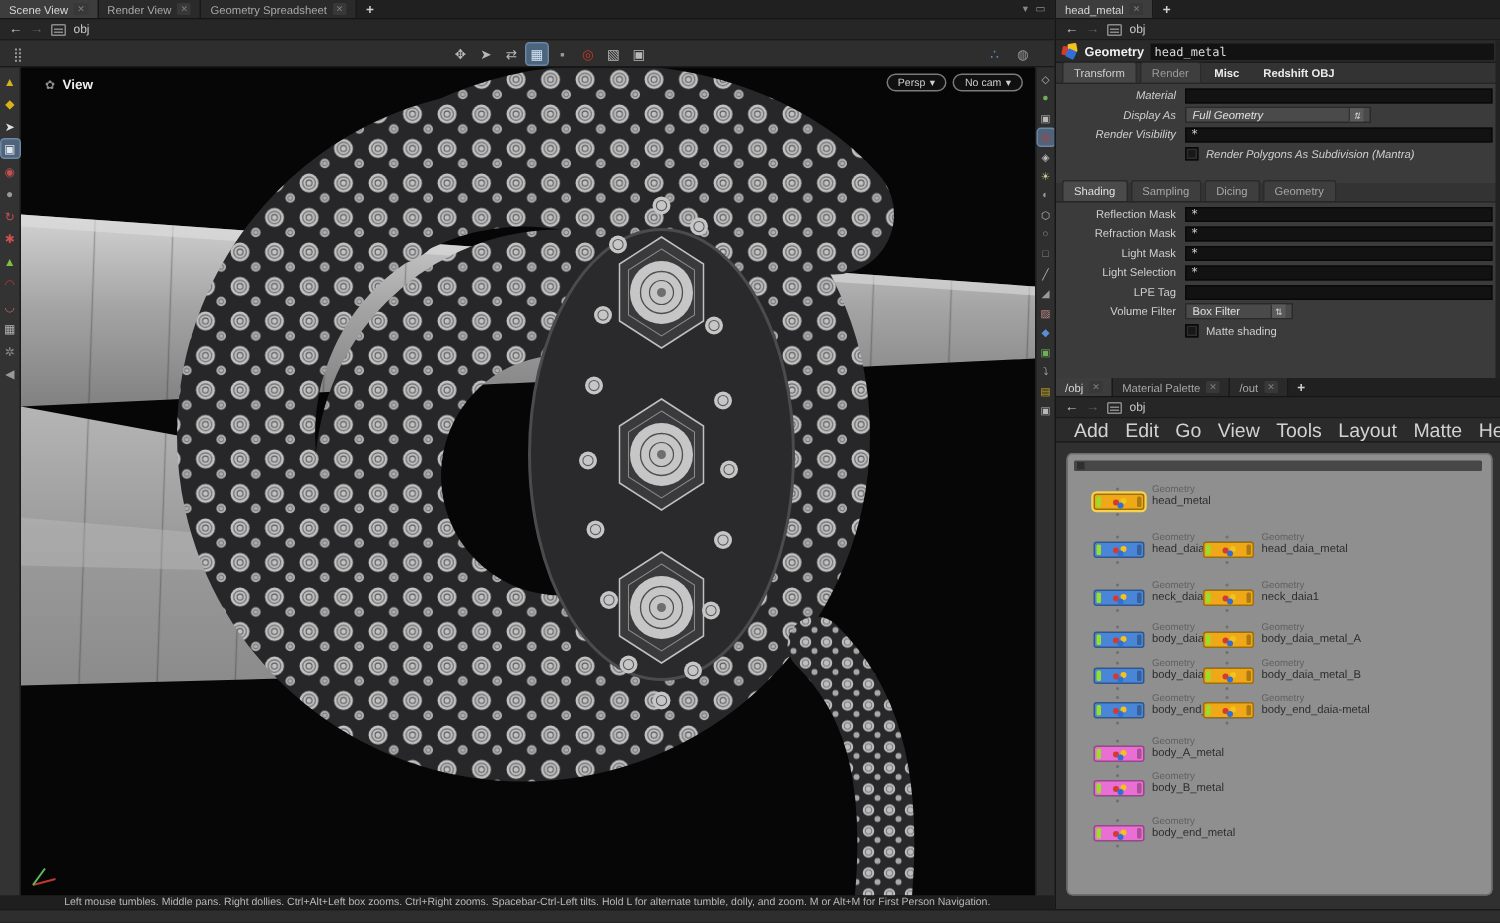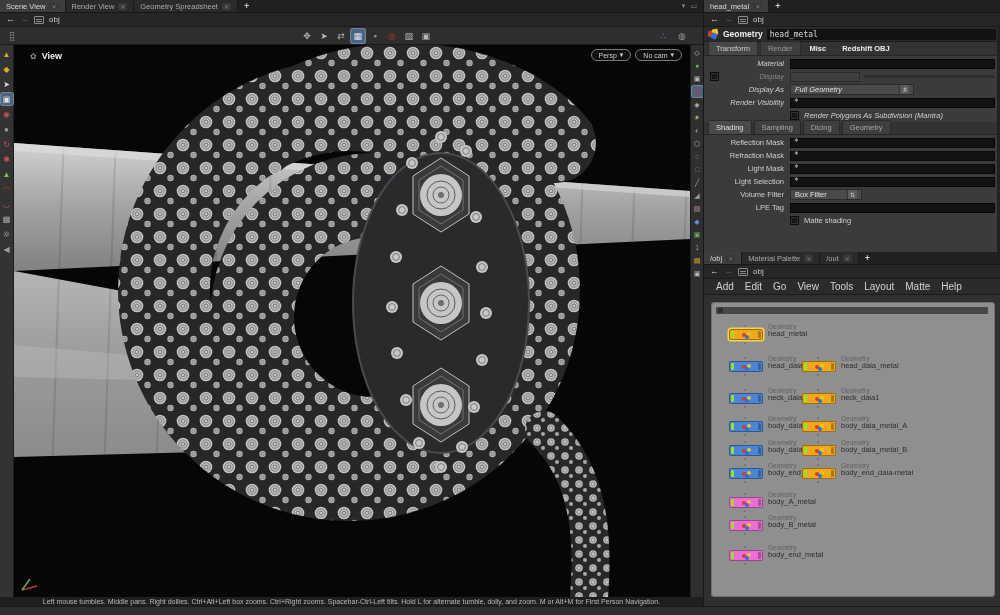--- a/index.html
+++ b/index.html
@@ -86,21 +86,21 @@
   .strack .rail { position:absolute; left:0; right:0; top:4px; height:2px; background:#0c0c0c; }
   .strack .fill { position:absolute; left:0; top:4px; height:2px; background:#2f6fd6; }
   .strack .handle { position:absolute; top:0; width:3px; height:9px; background:#e8e8e8; }
   #pscroll { position:absolute; right:0; top:27px; width:3px; height:225px; background:#222; }
 
   
   #net { position:absolute; top:252px; left:0; right:0; height:354px; background:#303030; }
   #net .tabbar { top:0; }
   #net .pathbar { top:13px; }
   #net-menubar { position:absolute; top:27px; left:0; right:0; height:16px; background:#2b2b2b; display:flex; align-items:center; gap:11px; padding:0 12px; border-bottom:1px solid #1b1b1b; }
-  .menu-item { font-size:10px; color:#d2d2d2; }
+  .menu-item { font-size:13px; color:#d2d2d2; }
   #net-canvas { position:absolute; top:50px; left:7px; right:5px; bottom:9px; background:#8f8f8f; border-radius:4px; box-shadow:inset 0 0 0 1px #6e6e6e; overflow:hidden; }
   #nbox { position:absolute; top:5px; left:5px; right:7px; height:7px; background:#474747; border-radius:1px; }
   #nbox i { position:absolute; left:2px; top:1px; width:5px; height:5px; background:#2f2f2f; }
   .nodew { position:absolute; }
   .nodeb { width:34px; height:11px; border-radius:2px; position:relative; border:1px solid rgba(0,0,0,.35); }
   .nflag { position:absolute; left:1px; top:1px; bottom:1px; width:3px; border-radius:1px; }
   .nico { position:absolute; left:12px; top:2px; width:12px; height:7px; }
   .nico i { position:absolute; width:4px; height:4px; border-radius:50%; }
   .ncap { position:absolute; right:1px; top:1px; bottom:1px; width:3px; background:rgba(0,0,0,.28); border-radius:1px; }
   .cdot { position:absolute; left:15px; width:2px; height:2px; background:#6f6f6f; border-radius:50%; }
@@ -383,26 +383,20 @@
     </div>
 
     <div id="params1">
       <div class="prow">
         <span class="plabel">Material</span>
         <div class="pfield">
             <span class="pval"></span>
           </div>
       </div>
       <div class="prow">
-        <span class="cbx lead"></span>
-        <span class="plabel dim">Display</span>
-        <span class="minifield"></span>
-        <span class="dtrack"></span>
-      </div>
-      <div class="prow">
         <span class="plabel">Display As</span>
         <div class="pselect" style="width:124px">
           <span style="flex:1">Full Geometry</span>
           <span class="spin">⇅</span>
         </div>
       </div>
       <div class="prow">
         <span class="plabel">Render Visibility</span>
         <div class="pfield">
             <span class="pval">*</span>
@@ -441,31 +435,31 @@
             <span class="pval">*</span>
           </div>
       </div>
       <div class="prow">
         <span class="plabel">Light Selection</span>
         <div class="pfield">
             <span class="pval">*</span>
           </div>
       </div>
       <div class="prow">
+        <span class="plabel">LPE Tag</span>
+        <div class="pfield">
+            <span class="pval"></span>
+          </div>
+      </div>
+      <div class="prow">
         <span class="plabel">Volume Filter</span>
         <div class="pselect" style="width:72px">
           <span style="flex:1">Box Filter</span>
           <span class="spin">⇅</span>
         </div>
-      </div>
-      <div class="prow">
-        <span class="plabel">LPE Tag</span>
-        <div class="pfield">
-            <span class="pval"></span>
-          </div>
       </div>
       <div class="prow">
         <span class="plabel"></span>
         <span class="cbx"></span>
         <span class="cblabel">Matte shading</span>
       </div>
     </div>
     <div id="pscroll"></div>
 
     <div id="net">

